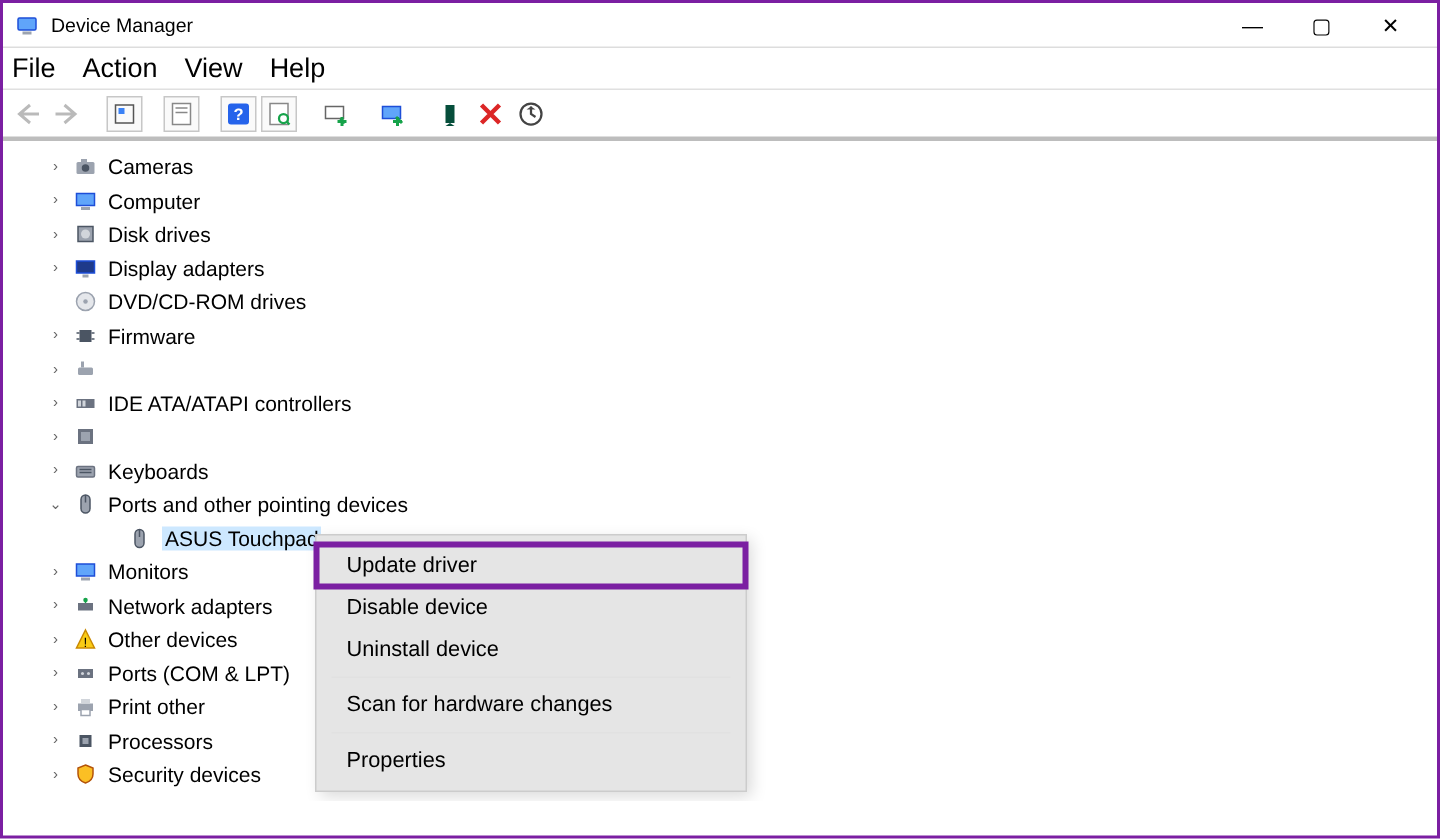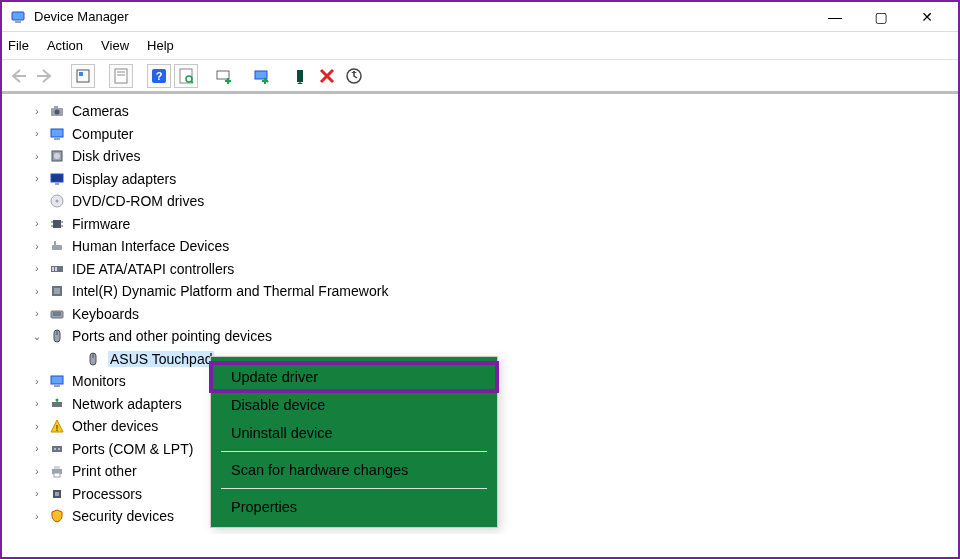--- a/index.html
+++ b/index.html
@@ -37,21 +37,21 @@
 
   .menubar {
     height: 28px;
     display: flex;
     align-items: center;
     padding: 0 6px;
     border-bottom: 1px solid #e0e0e0;
     gap: 18px;
   }
   .menubar-item {
-    font-size: 13px;
+    font-size: 18px;
   }
 
   .toolbar {
     height: 34px;
     display: flex;
     align-items: center;
     padding: 0 4px;
     border-bottom: 3px solid #bdbdbd;
     gap: 3px;
   }
@@ -102,21 +102,21 @@
     background: #cde8ff;
     padding: 0 2px;
     text-align: right;
   }
 
   .context-menu {
     position: absolute;
     left: 208px;
     top: 262px;
     width: 288px;
-    background: #15803d;
+    background: #e5e5e5;
     border: 1px solid #ccc;
     box-shadow: 3px 3px 10px rgba(0,0,0,0.15);
     padding: 6px 0;
   }
   .cm-item {
     padding: 6px 20px;
     font-size: 14.5px;
   }
   .cm-item.bold { font-weight: 400; }
   .cm-sep {
@@ -295,42 +295,40 @@
       <span class="label">Firmware</span>
     </div>
     <div class="node">
       <span class="expander">›</span>
       <span class="node-icon">
         <svg viewBox="0 0 16 16">
           <rect x="3" y="7" width="10" height="5" rx="1" fill="#9ca3af"></rect>
           <rect x="5" y="3" width="2" height="4" fill="#9ca3af"></rect>
         </svg>
       </span>
-      <span class="label">Human Interface Devices</span>
     </div>
     <div class="node">
       <span class="expander">›</span>
       <span class="node-icon">
         <svg viewBox="0 0 16 16">
           <rect x="2" y="5" width="12" height="6" fill="#6b7280"></rect>
           <rect x="3" y="6" width="2" height="4" fill="#d1d5db"></rect>
           <rect x="6" y="6" width="2" height="4" fill="#d1d5db"></rect>
         </svg>
       </span>
       <span class="label">IDE ATA/ATAPI controllers</span>
     </div>
     <div class="node">
       <span class="expander">›</span>
       <span class="node-icon">
         <svg viewBox="0 0 16 16">
           <rect x="3" y="3" width="10" height="10" fill="#6b7280"></rect>
           <rect x="5" y="5" width="6" height="6" fill="#9ca3af"></rect>
         </svg>
       </span>
-      <span class="label">Intel(R) Dynamic Platform and Thermal Framework</span>
     </div>
     <div class="node">
       <span class="expander">›</span>
       <span class="node-icon">
         <svg viewBox="0 0 16 16">
           <rect x="2" y="5" width="12" height="7" rx="1" fill="#9ca3af" stroke="#6b7280"></rect>
           <line x1="4" y1="7" x2="12" y2="7" stroke="#4b5563"></line>
           <line x1="4" y1="9" x2="12" y2="9" stroke="#4b5563"></line>
         </svg>
       </span>

